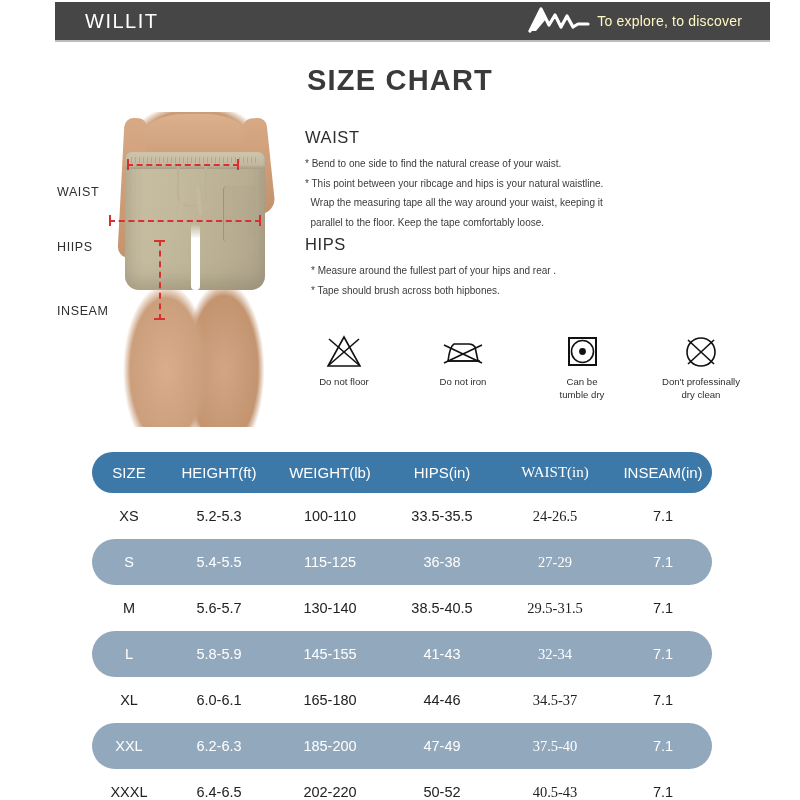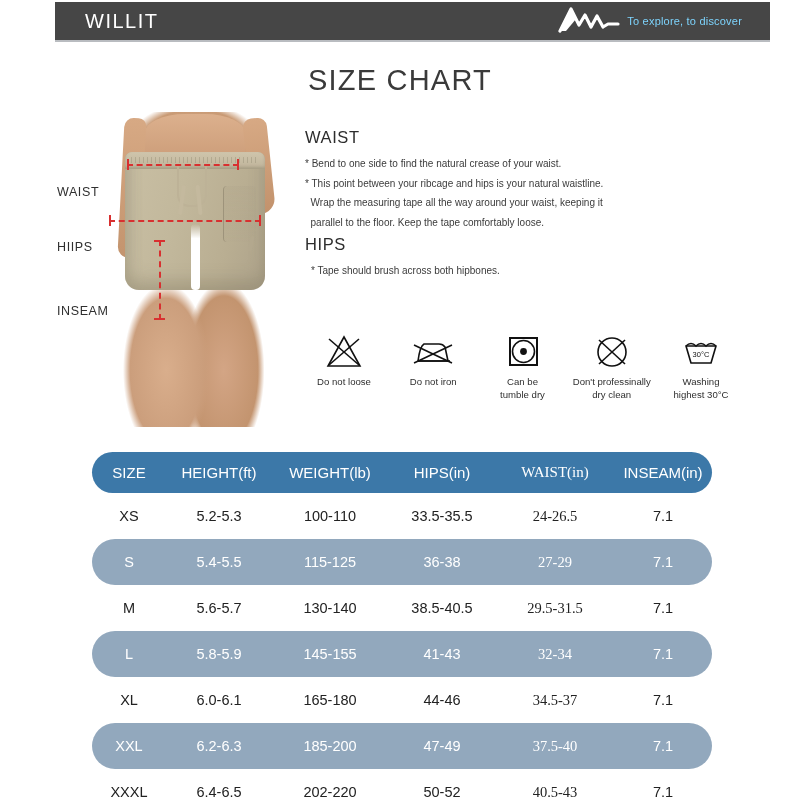--- a/index.html
+++ b/index.html
@@ -45,37 +45,37 @@
     font-weight: 500;
     padding-left: 14px;
   }
   .brand-right {
     display: flex;
     align-items: center;
     gap: 7px;
     padding-right: 12px;
   }
   .brand-tagline {
-    color: #7dd3fc;
-    font-size: 11px;
+    color: #fef9c3;
+    font-size: 14px;
     letter-spacing: .2px;
     white-space: nowrap;
   }
 
   
   .page-title {
     position: absolute;
     left: 0;
     top: 64px;
     width: 800px;
     text-align: center;
     font-size: 29px;
     letter-spacing: 1.2px;
     color: #3a3a3a;
-    font-weight: 400;
+    font-weight: 700;
   }
 
   
   .photo-panel {
     position: absolute;
     left: 55px;
     top: 112px;
     width: 240px;
     height: 315px;
   }
@@ -402,35 +402,36 @@
   <div>
     <h3 class="sec-title">WAIST</h3>
     <p class="sec-line">* Bend to one side to find the natural crease of your waist.</p>
     <p class="sec-line">* This point between your ribcage and hips is your natural waistline.</p>
     <p class="sec-line">  Wrap the measuring tape all the way around your waist, keeping it</p>
     <p class="sec-line">  parallel to the floor. Keep the tape comfortably loose.</p>
   </div>
 
   <div class="sec-block-hips">
     <h3 class="sec-title">HIPS</h3>
+    <p class="sec-line">* Measure around the fullest part of your hips and rear .</p>
     <p class="sec-line">* Tape should brush across both hipbones.</p>
   </div>
 </div>
 
 <div class="care-row">
 
   <div class="care-item">
     <div class="care-glyph">
       <svg width="42" height="40" viewBox="0 0 42 40">
         <path d="M21 5 L37 34 L5 34 Z" fill="none" stroke="#111" stroke-width="1.6"></path>
         <line x1="6" y1="7" x2="36" y2="33" stroke="#111" stroke-width="1.6"></line>
         <line x1="36" y1="7" x2="6" y2="33" stroke="#111" stroke-width="1.6"></line>
       </svg>
     </div>
-    <div class="care-label">Do not loose</div>
+    <div class="care-label">Do not floor</div>
   </div>
 
   <div class="care-item">
     <div class="care-glyph">
       <svg width="48" height="40" viewBox="0 0 48 40">
         <path d="M9 29 L39 29 L36 15 Q34 12 30 12 L15 12 Q11 14 9 29 Z" fill="none" stroke="#111" stroke-width="1.6" stroke-linejoin="round"></path>
         <line x1="9" y1="29" x2="41" y2="29" stroke="#111" stroke-width="1.6"></line>
         <line x1="5" y1="13" x2="43" y2="31" stroke="#111" stroke-width="1.6"></line>
         <line x1="43" y1="13" x2="5" y2="31" stroke="#111" stroke-width="1.6"></line>
       </svg>
@@ -455,31 +456,20 @@
       <svg width="42" height="40" viewBox="0 0 42 40">
         <circle cx="21" cy="20" r="14" fill="none" stroke="#111" stroke-width="1.6"></circle>
         <line x1="8" y1="8" x2="34" y2="32" stroke="#111" stroke-width="1.6"></line>
         <line x1="34" y1="8" x2="8" y2="32" stroke="#111" stroke-width="1.6"></line>
       </svg>
     </div>
     <div class="care-label">Don't professinally
 dry clean</div>
   </div>
 
-  <div class="care-item">
-    <div class="care-glyph">
-      <svg width="48" height="40" viewBox="0 0 48 40">
-        <path d="M9 14 L39 14 L34 31 L14 31 Z" fill="none" stroke="#111" stroke-width="1.6" stroke-linejoin="round"></path>
-        <path d="M9 14 Q14 9 19 14 Q24 9 29 14 Q34 9 39 14" fill="none" stroke="#111" stroke-width="1.6"></path>
-        <text x="24" y="25" text-anchor="middle" font-family="Liberation Sans, sans-serif" font-size="7.5" fill="#111">30°C</text>
-      </svg>
-    </div>
-    <div class="care-label">Washing
-highest 30°C</div>
-  </div>
 </div>
 
 <div class="table">
 
   <div class="trow head">
     <div class="tcell c-size">SIZE</div>
     <div class="tcell c-height">HEIGHT(ft)</div>
     <div class="tcell c-weight">WEIGHT(lb)</div>
     <div class="tcell c-hips">HIPS(in)</div>
     <div class="tcell c-waist">WAIST(in)</div>

